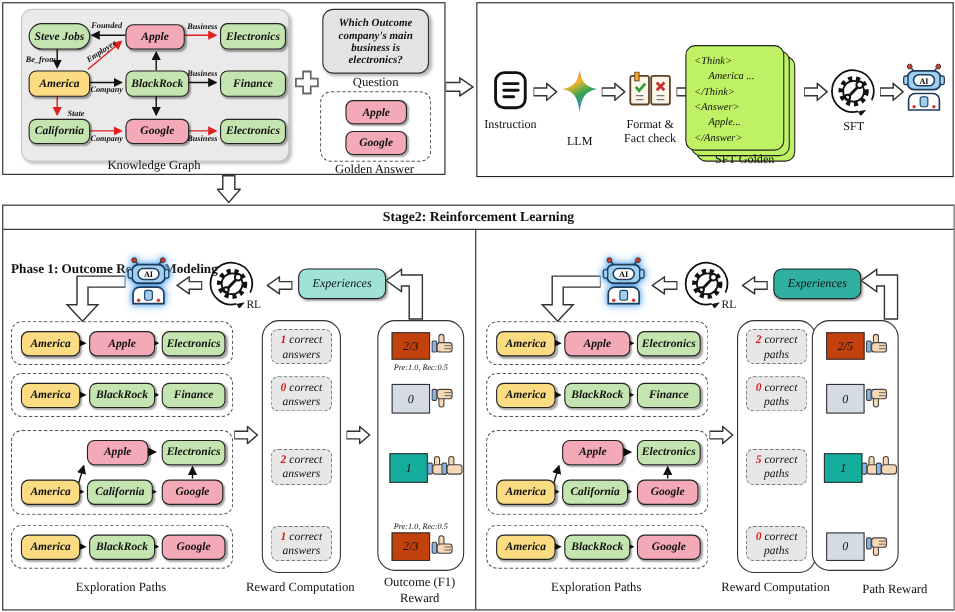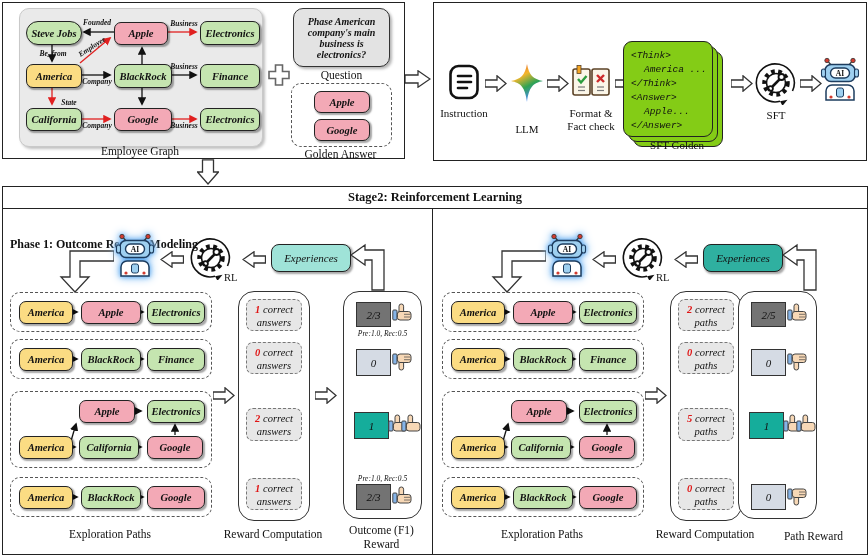--- a/index.html
+++ b/index.html
@@ -18,32 +18,32 @@
     box-shadow:1.5px 1.5px 1.5px rgba(0,0,0,.35);white-space:nowrap;}
   .n-yellow{background:#FBDC83;} .n-pink{background:#F3A9B6;} .n-green{background:#C5E5B0;}
   .kg-el{position:absolute;font-size:7.5px;font-weight:bold;font-style:italic;text-align:center;white-space:nowrap;}
   .cap{position:absolute;font-size:11.5px;text-align:center;white-space:nowrap;}
   .bubble{position:absolute;background:#E3E3E3;border:1.1px solid #333;border-radius:10px;
     box-shadow:2px 2px 3px rgba(0,0,0,.3);display:flex;align-items:center;justify-content:center;
     text-align:center;font-style:italic;font-weight:bold;font-size:10px;padding:2px 6px;box-sizing:border-box;}
   .dashed-box{position:absolute;border:1.3px dashed #555;border-radius:10px;}
   
   .s1-label{position:absolute;font-size:11px;text-align:center;white-space:nowrap;}
-  .card{position:absolute;width:88px;height:94px;background:#84cc16;border:1px solid #222;border-radius:9px;font-family:Liberation Mono, monospace;}
+  .card{position:absolute;width:88px;height:94px;background:#bef264;border:1px solid #222;border-radius:9px;}
   .card-lines{position:absolute;font-style:italic;font-size:9.5px;line-height:14px;padding:7px 0 0 7px;}
   .card-lines .ind{padding-left:13px;}
   
   .pgroup{position:absolute;border:1.2px dashed #555;border-radius:10px;}
   .rcol{position:absolute;border:1.1px solid #333;border-radius:16px;background:#fff;}
   .reward-box{position:absolute;background:#E7E7E7;border:1.2px dashed #777;border-radius:7px;
     text-align:center;font-style:italic;font-size:10.5px;line-height:13px;padding-top:3px;box-sizing:border-box;}
   .reward-box .num{color:#E01616;font-weight:bold;}
   .val-box{position:absolute;border:1.1px solid #333;display:flex;align-items:center;justify-content:center;
     font-style:italic;font-size:11px;}
-  .v-frac{background:#737373;} .v-zero{background:#D5DBE4;} .v-one{background:#15AD9B;}
+  .v-frac{background:#c2410c;} .v-zero{background:#D5DBE4;} .v-one{background:#15AD9B;}
   .note{position:absolute;font-style:italic;font-size:7.5px;text-align:center;white-space:nowrap;}
   .exp{position:absolute;border:1.1px solid #222;border-radius:8px;display:flex;align-items:center;
     justify-content:center;font-style:italic;font-size:11px;box-shadow:1.5px 1.5px 2px rgba(0,0,0,.35);}
   .exp-light{background:#9FE3D8;} .exp-dark{background:#2FB0A0;}
   .rl-label{position:absolute;font-size:10.5px;}
   .glow{filter:drop-shadow(0 0 2.5px #5AA7F0) drop-shadow(0 0 4px #8CC4F5);}
   .divider{position:absolute;width:1.4px;background:#222;}
   .thumbs{position:absolute;display:flex;}
   .thumb{width:20px;height:20px;}
   .thumb.down{transform:scaleY(-1);}
@@ -92,35 +92,35 @@
       <div class="node n-pink" style="left:94px;top:13px;width:52px;height:21px;">Apple</div>
       <div class="node n-green" style="left:180px;top:12px;width:58px;height:22px;">Electronics</div>
       <div class="node n-yellow" style="left:6px;top:55px;width:54px;height:22px;">America</div>
       <div class="node n-green" style="left:94px;top:55px;width:56px;height:22px;">BlackRock</div>
       <div class="node n-green" style="left:180px;top:55px;width:58px;height:22px;">Finance</div>
       <div class="node n-green" style="left:6px;top:99px;width:54px;height:21px;">California</div>
       <div class="node n-pink" style="left:94px;top:99px;width:56px;height:21px;">Google</div>
       <div class="node n-green" style="left:180px;top:99px;width:58px;height:21px;">Electronics</div>
       <div class="kg-el" style="left:60px;top:9px;width:34px;">Founded</div>
       <div class="kg-el" style="left:148px;top:10px;width:32px;">Business</div>
-      <div class="kg-el" style="left:17px;top:40px;width:32px;">Be_from</div>
+      <div class="kg-el" style="left:1px;top:40px;width:32px;">Be_from</div>
       <div class="kg-el" style="left:52px;top:33px;width:40px;transform:rotate(-33deg);">Employee</div>
       <div class="kg-el" style="left:61px;top:68px;width:32px;">Company</div>
       <div class="kg-el" style="left:148px;top:53px;width:32px;">Business</div>
       <div class="kg-el" style="left:36px;top:89px;width:26px;">State</div>
       <div class="kg-el" style="left:61px;top:112px;width:32px;">Company</div>
       <div class="kg-el" style="left:148px;top:112px;width:32px;">Business</div>
     </div>
-    <div class="cap" style="left:16px;top:142px;width:242px;">Employee Graph</div>
+    <div class="cap" style="left:16px;top:142px;width:242px;">Knowledge Graph</div>
 
     <svg class="abs" style="left:264px;top:60px;" width="24" height="24">
       <path d="M8.5,2 h7 v6.5 h6.5 v7 h-6.5 v6.5 h-7 v-6.5 h-6.5 v-7 h6.5 z" fill="#fff" stroke="#666" stroke-width="1.6"></path>
     </svg>
 
-    <div class="bubble" style="left:290px;top:5px;width:97px;height:59px;">Phase American company's main business is electronics?</div>
+    <div class="bubble" style="left:290px;top:5px;width:97px;height:59px;">Which Outcome company's main business is electronics?</div>
     <div class="cap" style="left:290px;top:66px;width:97px;">Question</div>
 
     <div class="dashed-box" style="left:288px;top:80px;width:99px;height:62px;">
       <div class="node n-pink" style="left:22px;top:7px;width:54px;height:20px;">Apple</div>
       <div class="node n-pink" style="left:22px;top:35px;width:54px;height:20px;">Google</div>
     </div>
     <div class="cap" style="left:288px;top:145px;width:99px;">Golden Answer</div>
   </div>
 
   <svg class="abs" style="left:405px;top:70px;" width="26" height="18">

